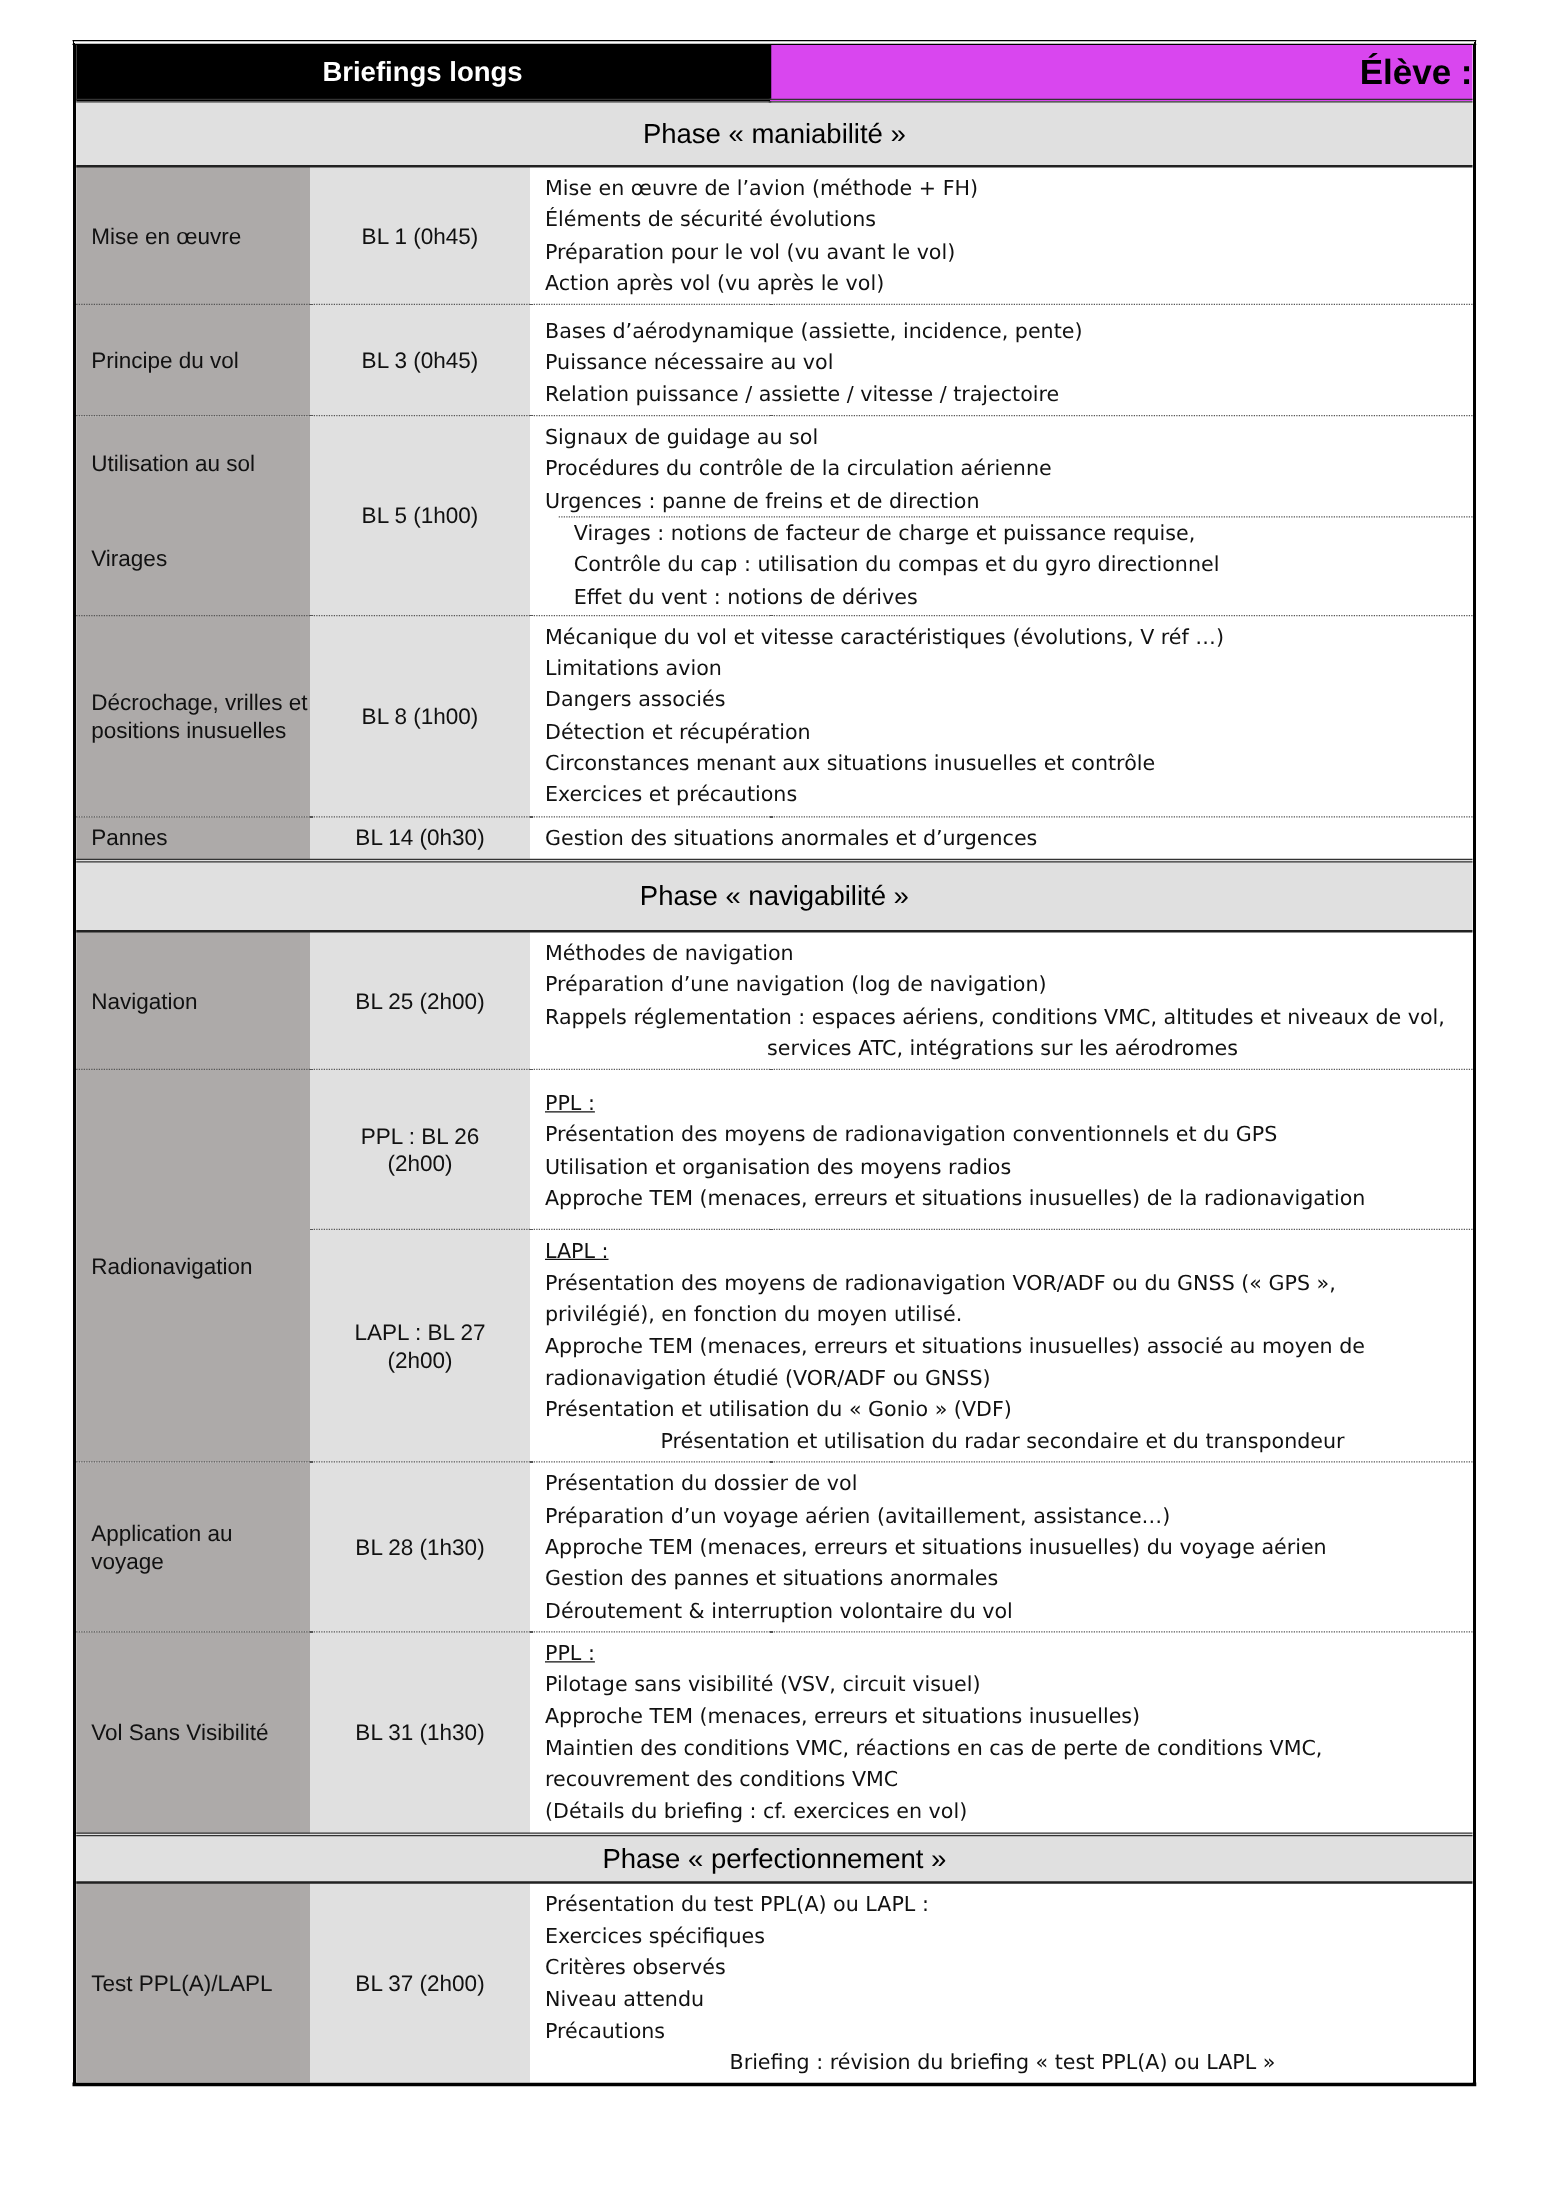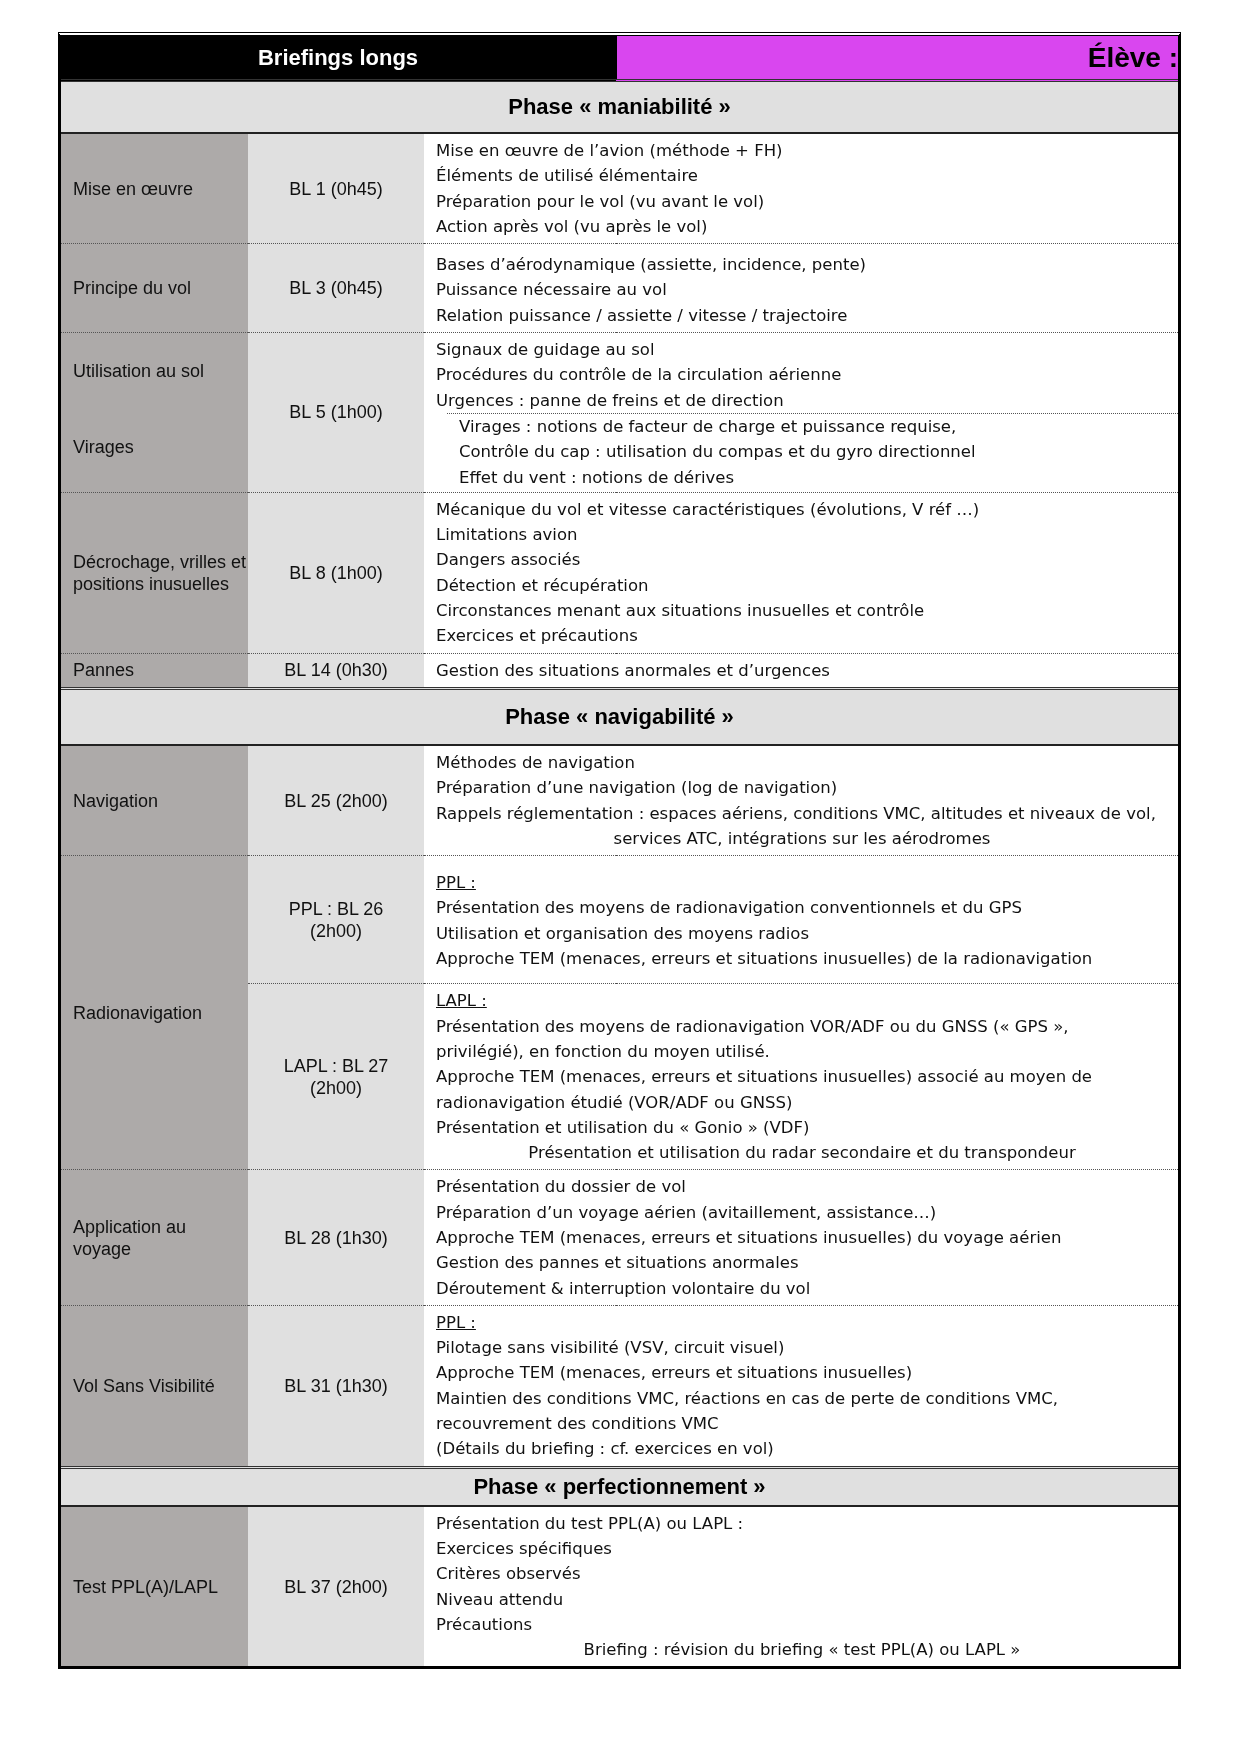--- a/index.html
+++ b/index.html
@@ -17,21 +17,21 @@
     height: 43px;
   }
   .hdr-right {
     background: #d946ef; color: #000; border-left: 2px solid #000;
     font-family: "Liberation Sans", sans-serif; font-weight: bold; font-size: 28px;
     padding-left: 12px;
     text-align: right;
   }
   .phase td {
     background: #e0e0e0; text-align: center;
-    font-family: "Liberation Sans", sans-serif; font-weight: bold; font-size: 22px;
+    font-family: "Liberation Sans", sans-serif; font-weight: normal; font-size: 22px;
     border-top: 3px double #333; border-bottom: 2px solid #222;
   }
   .c1 {
     background: #adaaa9; width: 187px;
     font-family: Liberation Sans, sans-serif; font-size: 18px; color: #111;
     padding-left: 12px !important; box-sizing: border-box; line-height: 22px;
   }
   .c2 {
     background: #e0e0e0; width: 176px; text-align: center;
     font-family: "Liberation Sans", sans-serif; font-size: 18px; color: #111;
@@ -69,21 +69,21 @@
 
   <tr class="phase">
     <td colspan="4" style="height:50px">Phase « maniabilité »</td>
   </tr>
 
   <tr class="dotted">
     <td class="c1">Mise en œuvre</td>
     <td class="c2">BL 1 (0h45)</td>
     <td class="c3" colspan="2">
       <div>Mise en œuvre de l’avion (méthode + FH)</div>
-      <div>Éléments de utilisé élémentaire</div>
+      <div>Éléments de sécurité évolutions</div>
       <div>Préparation pour le vol (vu avant le vol)</div>
       <div>Action après vol (vu après le vol)</div>
     </td>
   </tr>
 
   <tr class="dotted">
     <td class="c1">Principe du vol</td>
     <td class="c2">BL 3 (0h45)</td>
     <td class="c3" colspan="2" style="padding-top:8px !important">
       <div>Bases d’aérodynamique (assiette, incidence, pente)</div>

